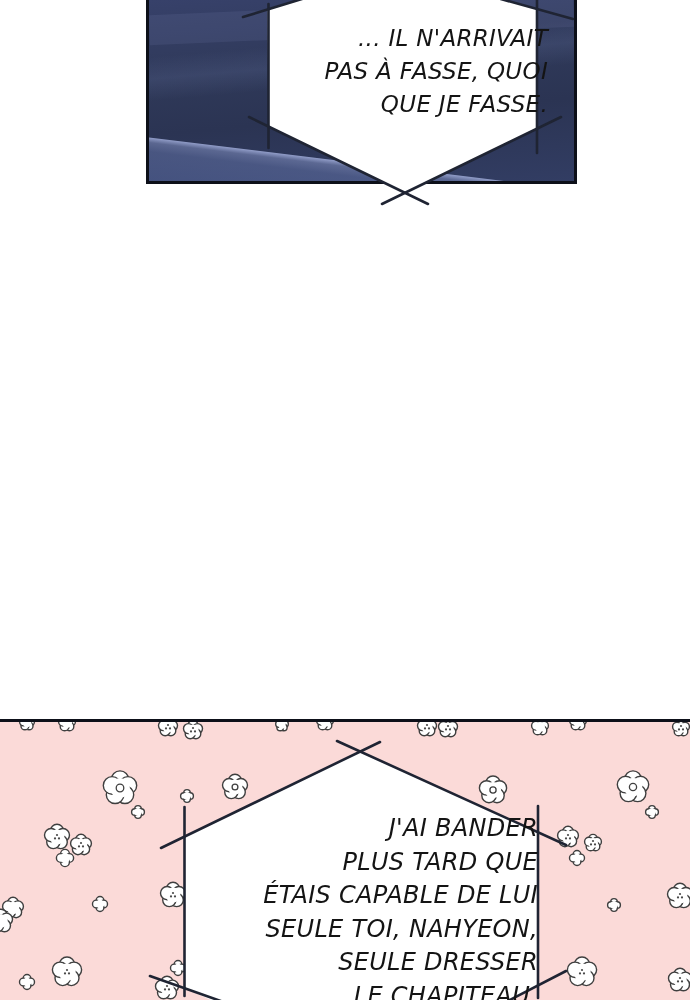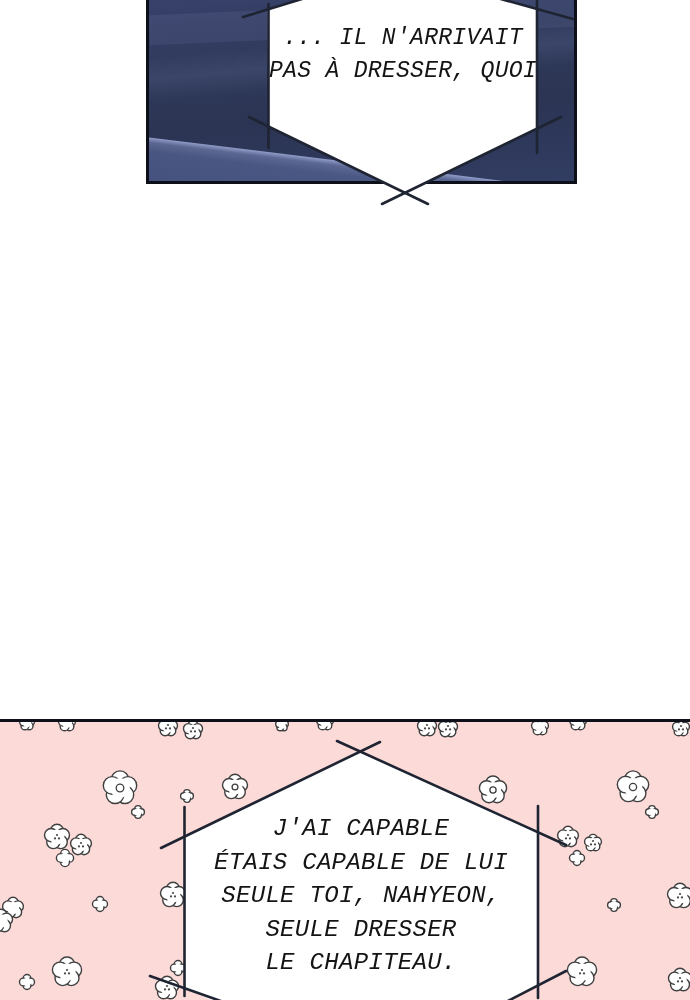--- a/index.html
+++ b/index.html
@@ -31,22 +31,22 @@
   
   .panel-pink{position:absolute;left:0;top:719px;width:690px;height:281px;background:var(--pink);}
 
   
   .overlay{position:absolute;left:0;top:0;width:690px;height:1000px;pointer-events:none;}
   .bubble-stroke{stroke:var(--line);stroke-width:2.6;stroke-linecap:round;fill:none;}
   .bubble-fill{fill:var(--bubble_fill);}
   .border-line{stroke:var(--panel_border);stroke-width:3;}
 
   
-  .bubble-text{position:absolute;text-align:center;color:var(--text);
-    font-style:italic;font-weight:normal;letter-spacing:0.3px;white-space:nowrap;font-family:Liberation Mono, monospace;}
+  .bubble-text{position:absolute;text-align:right;color:var(--text);
+    font-style:italic;font-weight:normal;letter-spacing:0.3px;white-space:nowrap;}
   .bubble-text.top{left:258px;width:290px;top:22px;font-size:23px;line-height:33px;}
   .bubble-text.bottom{left:184px;width:354px;top:812px;font-size:24px;line-height:33.5px;}
   .bubble-text div{white-space:nowrap;}
 </style>
 </head>
 <body>
 
 <div class="page">
 
   <div class="panel-night">
@@ -413,24 +413,26 @@
       <line class="bubble-stroke" x1="537" y1="0" x2="537" y2="153"></line>
       <line class="bubble-stroke" x1="243" y1="17" x2="400" y2="-31"></line>
       <line class="bubble-stroke" x1="360" y1="-40" x2="573" y2="19"></line>
       <line class="bubble-stroke" x1="249" y1="117" x2="428" y2="204"></line>
       <line class="bubble-stroke" x1="382" y1="204" x2="561" y2="117"></line>
     </g>
   </svg>
 
   <div class="bubble-text top">
     <div>... IL N'ARRIVAIT</div>
-    <div>PAS À DRESSER, QUOI</div>
+    <div>PAS À FASSE, QUOI</div>
+    <div>QUE JE FASSE.</div>
   </div>
 
   <div class="bubble-text bottom">
-    <div>J'AI CAPABLE</div>
+    <div>J'AI BANDER</div>
+    <div>PLUS TARD QUE</div>
     <div>ÉTAIS CAPABLE DE LUI</div>
     <div>SEULE TOI, NAHYEON,</div>
     <div>SEULE DRESSER</div>
     <div>LE CHAPITEAU.</div>
   </div>
 
 </div>
 
 </body></html>

